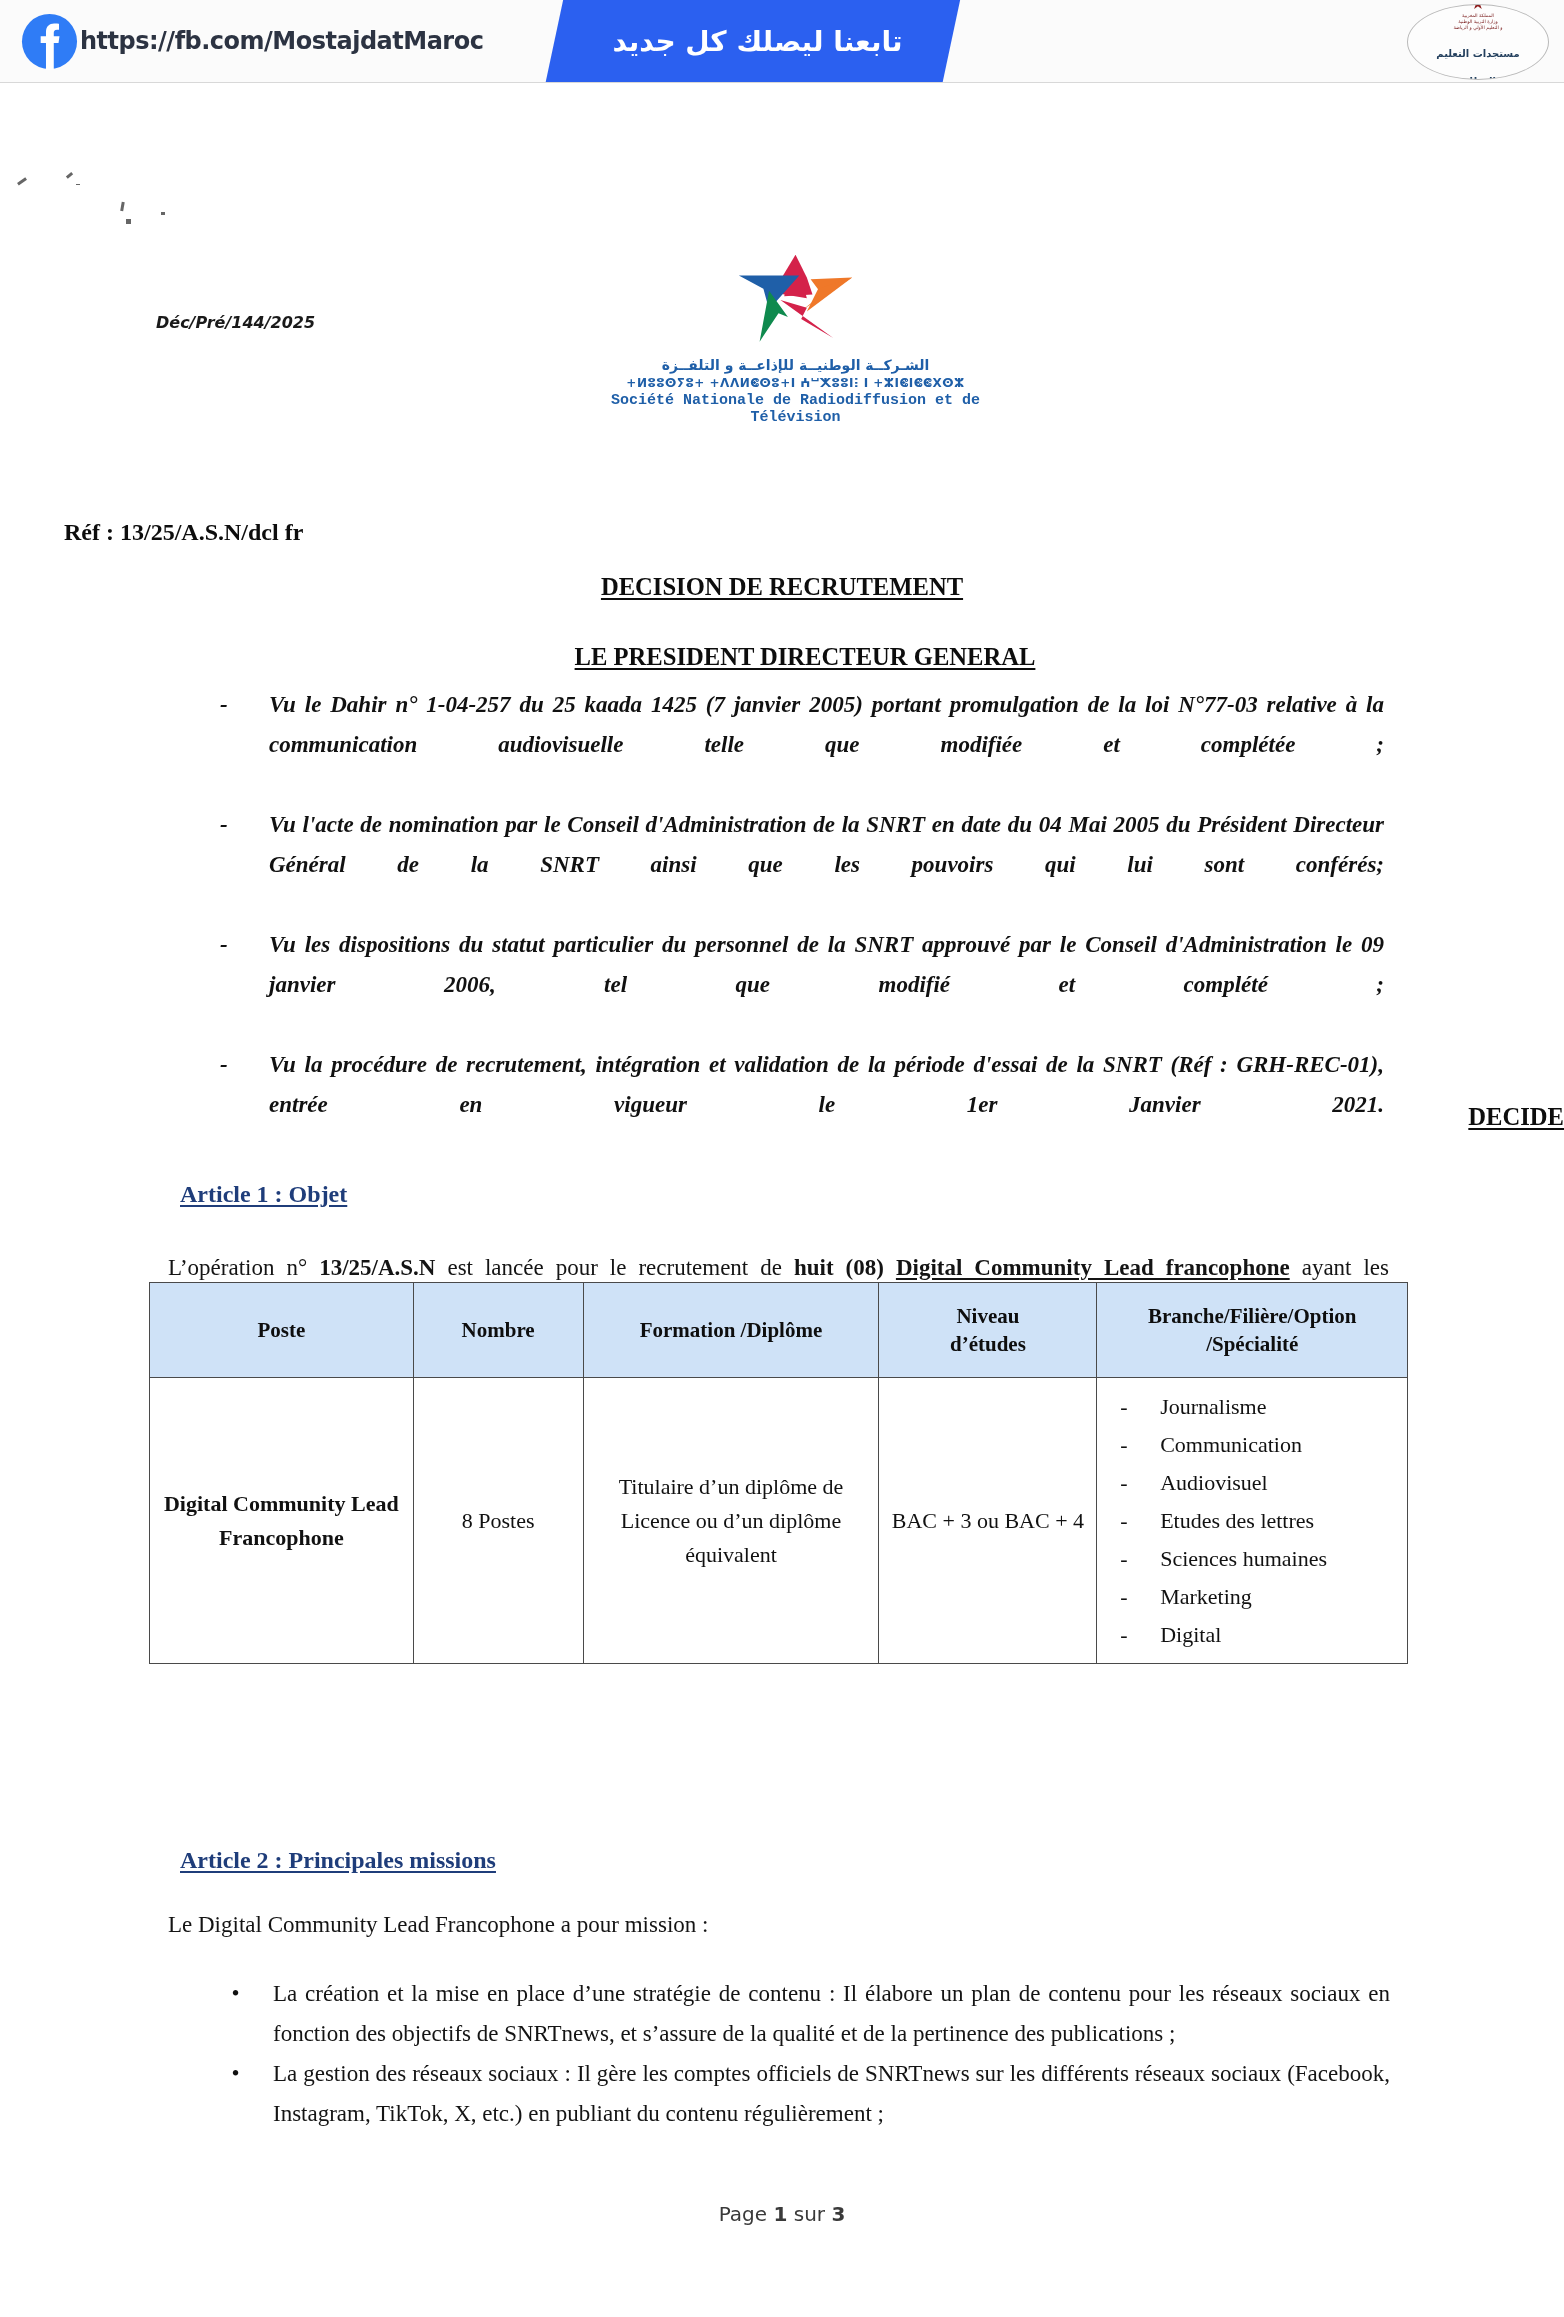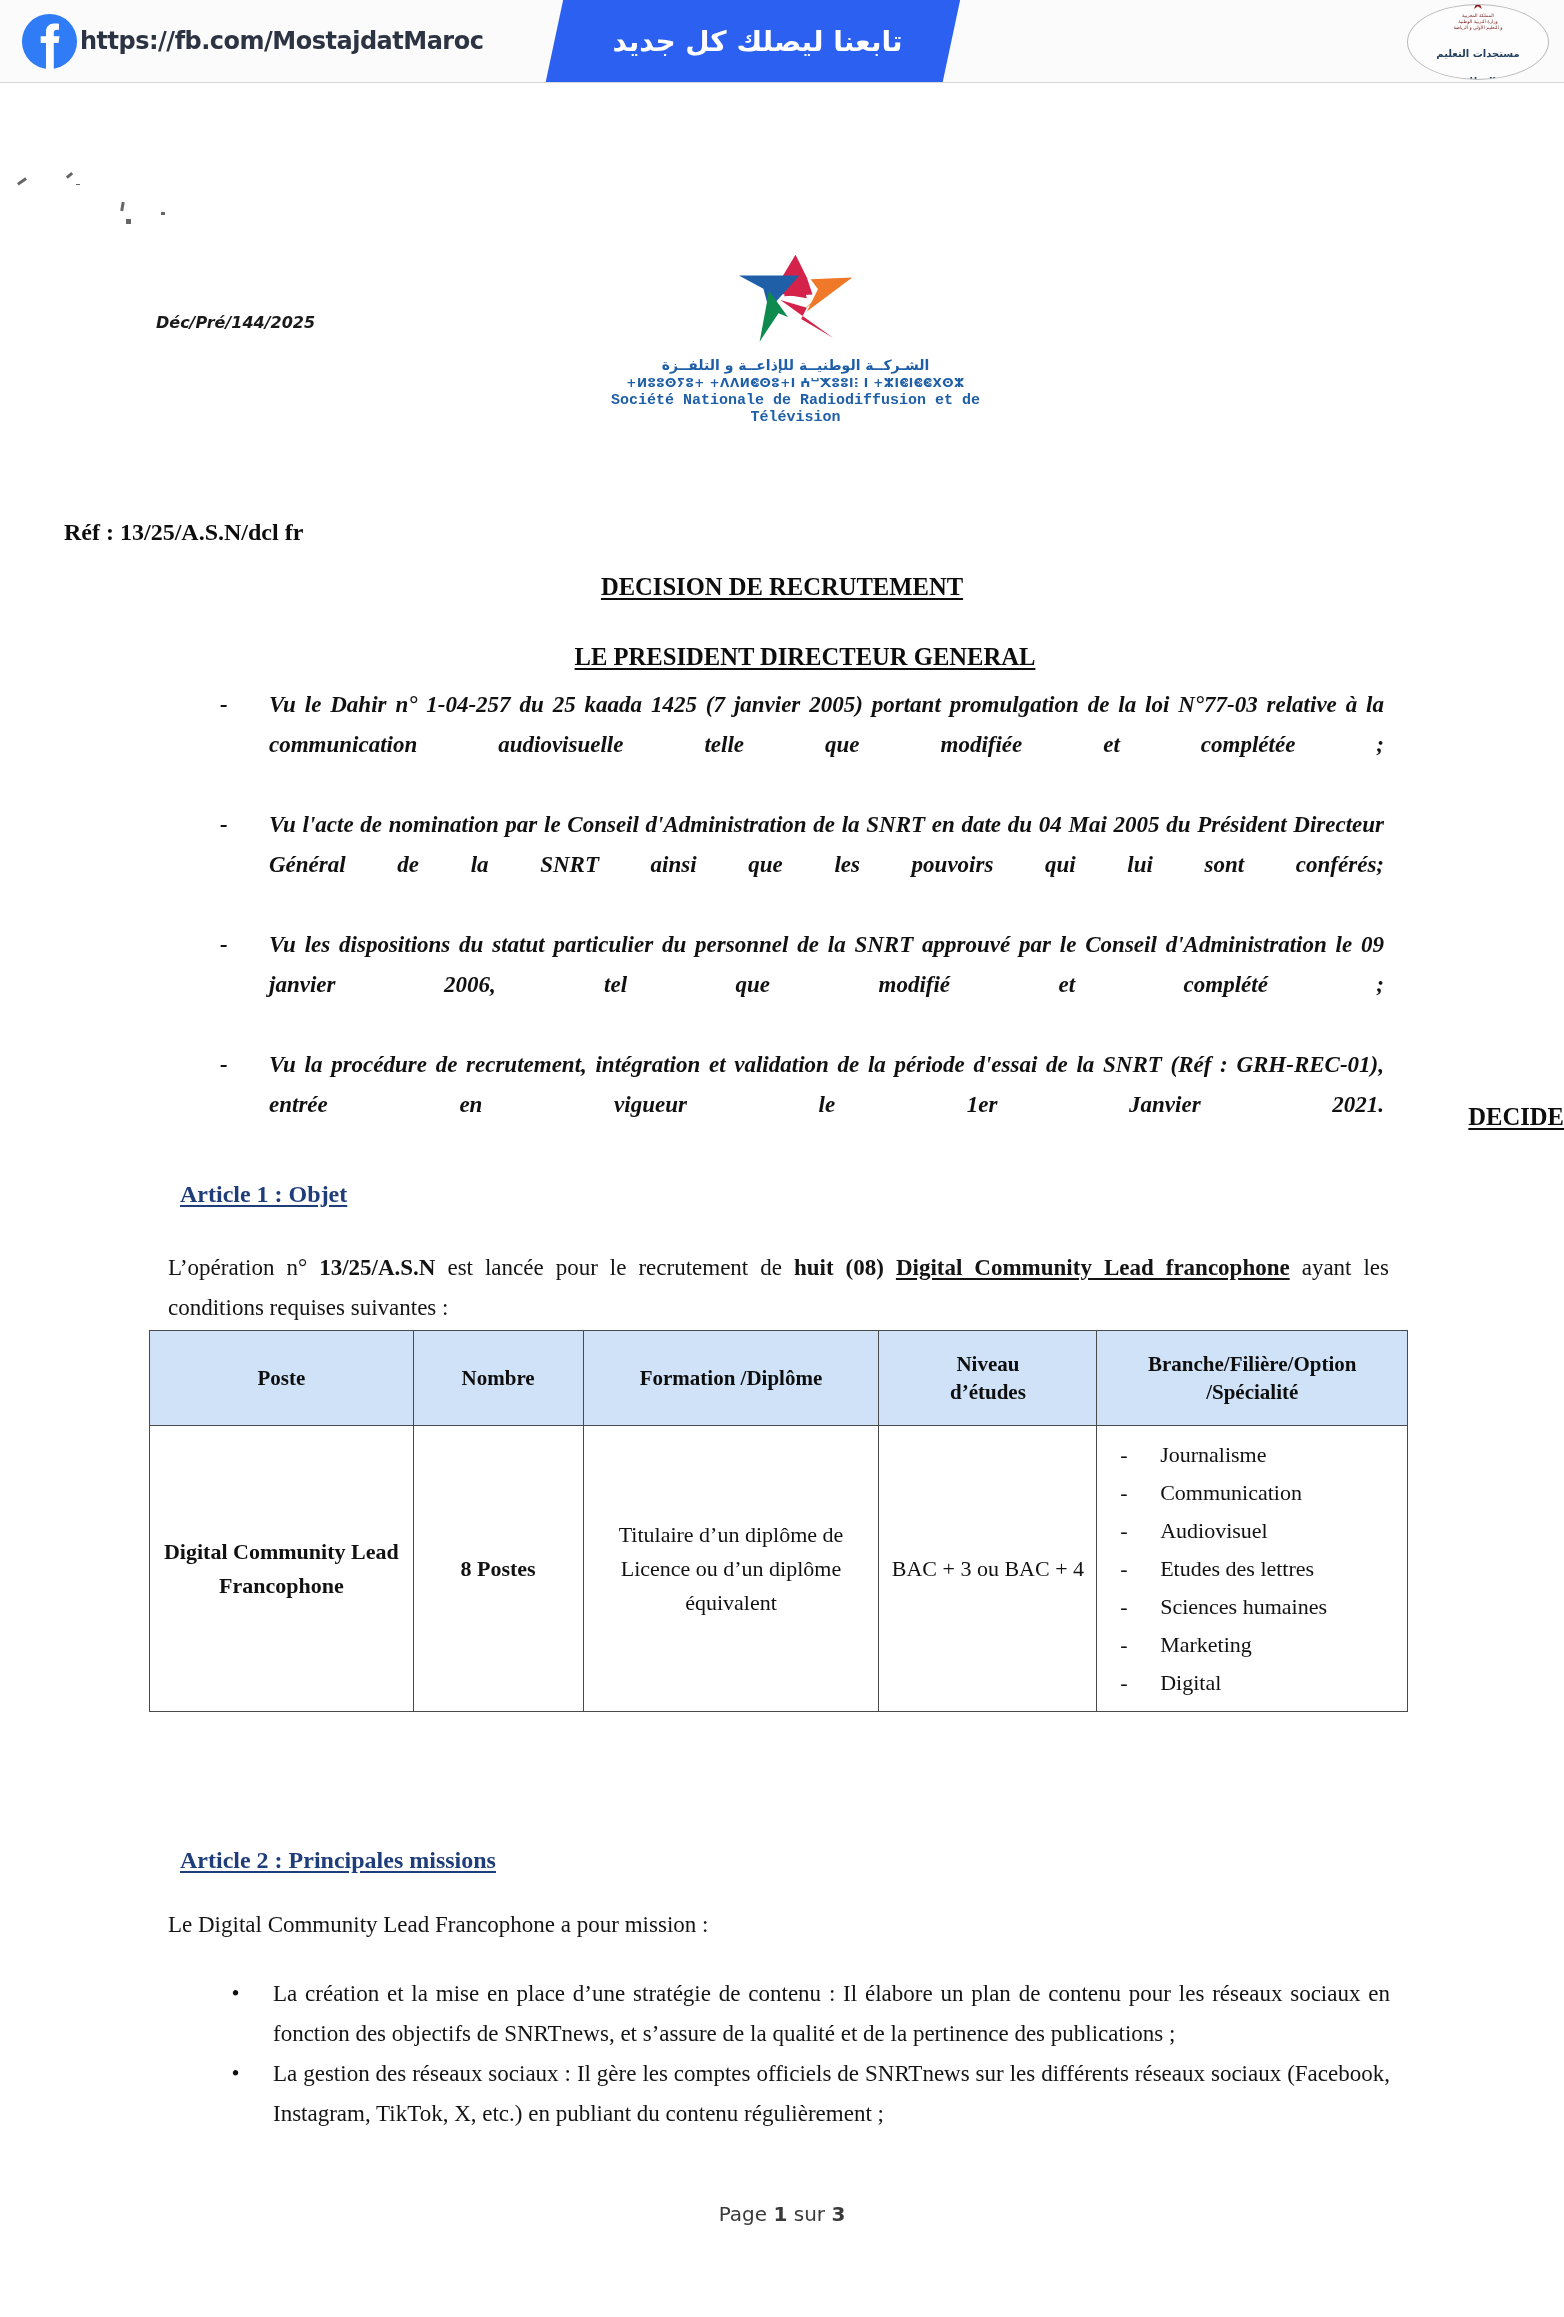--- a/index.html
+++ b/index.html
@@ -233,21 +233,21 @@
   }
   #art1-para { left: 168px; top: 1165px; width: 1221px; }
   #art2-intro { left: 168px; top: 1822px; width: 1221px; }
 
   .b { font-weight: bold; }
   .bu { font-weight: bold; text-decoration: underline; text-underline-offset: 2.8px; }
 
   
   .tbl {
     position: absolute;
-    left: 149px; top: 1247px;
+    left: 149px; top: 1199px;
     width: 1259px;
     border-collapse: collapse;
     table-layout: fixed;
     padding-left: 41px;
   }
   .tbl th, .tbl td {
     border: 1.4px solid #4a4a4a;
     vertical-align: middle;
   }
   .tbl th {
@@ -266,21 +266,21 @@
     text-align: center;
     padding: 9.5px 5.7px;
     color: #111;
   }
   .col-poste { width: 197px; }
   .col-nombre { width: 127px; }
   .col-form { width: 221px; }
   .col-niveau { width: 163px; }
   .col-branche { width: 232px; }
   .cell-poste { font-weight: bold; }
-  .cell-nombre { font-weight: bold; }
+  .cell-nombre { font-weight: normal; }
   .branch-list {
     text-align: left;
     padding-left: 17px;
     line-height: 38px;
   }
   .branch-list .row { display: flex; }
   .branch-list .row .d { width: 40px; flex: 0 0 40px; }
   .branch-list .row .t { flex: 1; }
 
   

